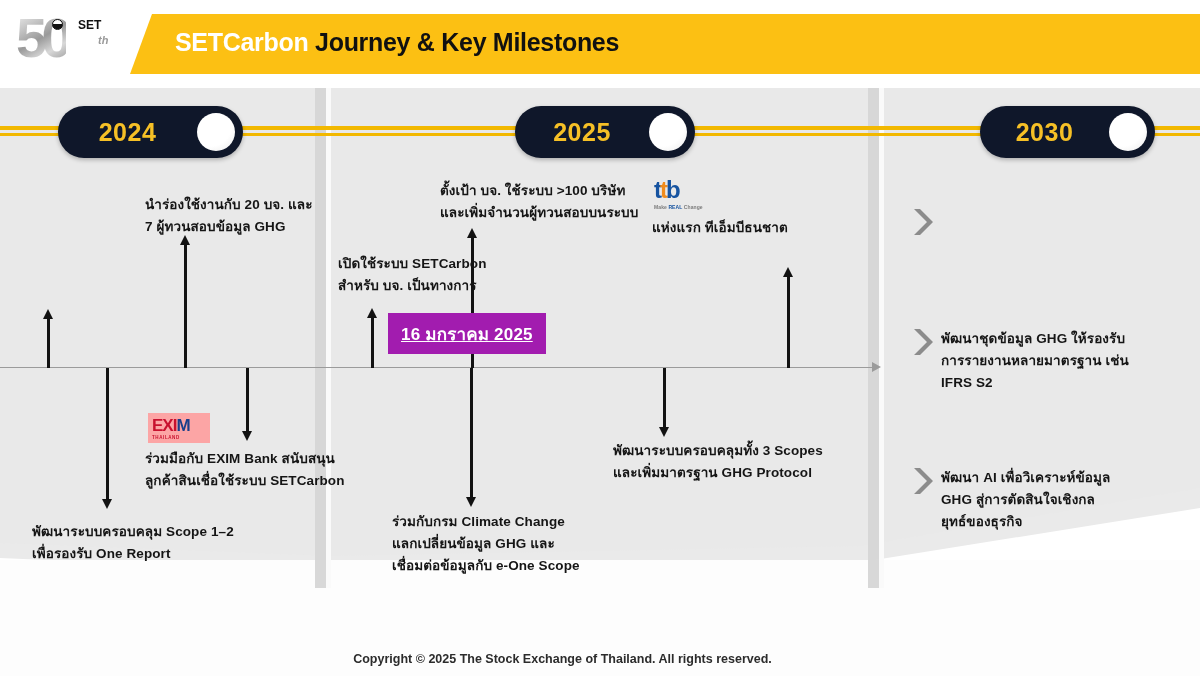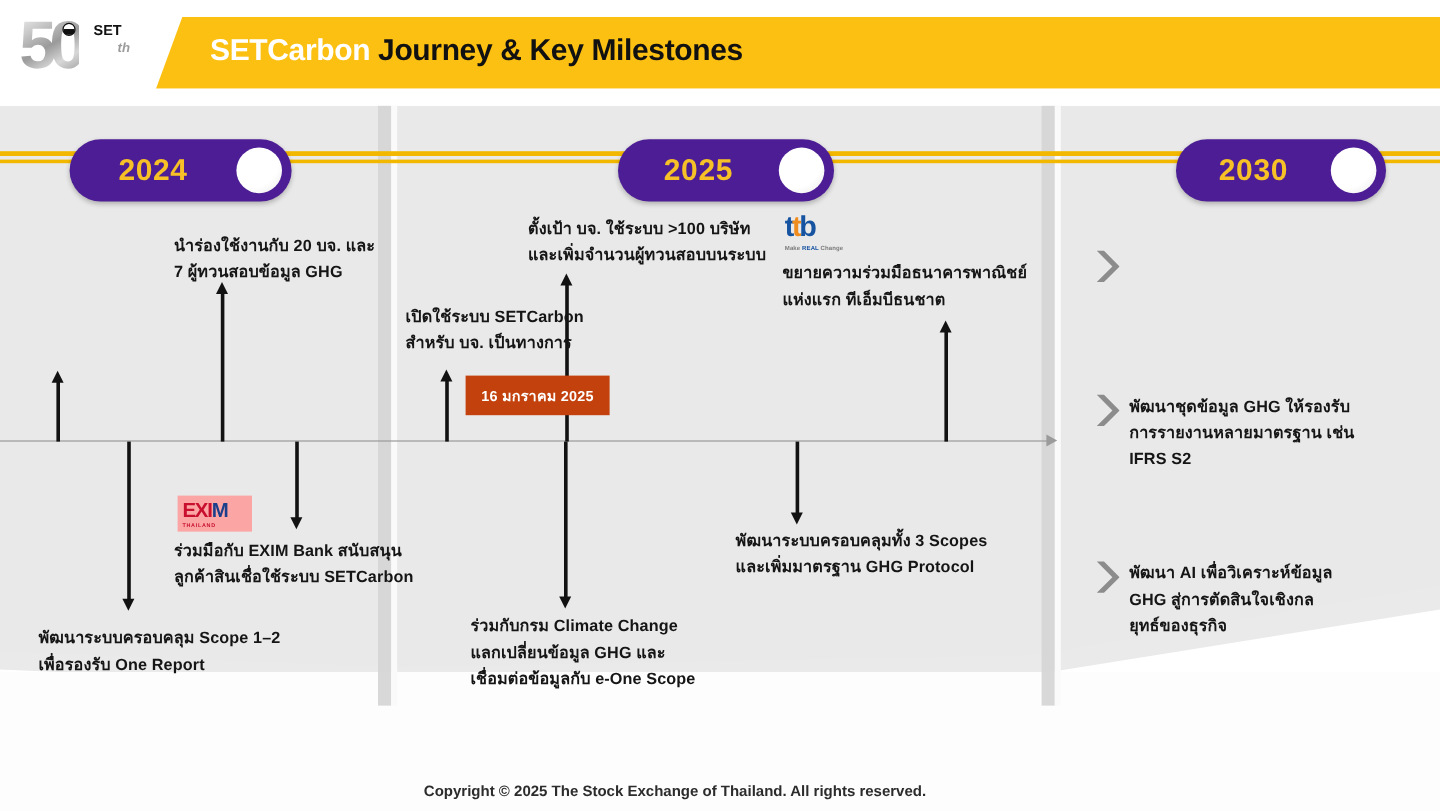--- a/index.html
+++ b/index.html
@@ -88,22 +88,22 @@
     position:absolute; left:0; top:126px; width:1200px; height:4px;
     background:#F2B800; z-index:10;
   }
   .rail2 {
     position:absolute; left:0; top:133px; width:1200px; height:3px;
     background:#F2B800; z-index:10;
   }
 
   
   .year-pill {
-    position:absolute; top:116px; height:52px; border-radius:26px;
-    background:#4c1d95; z-index:30;
+    position:absolute; top:106px; height:52px; border-radius:26px;
+    background:#0f172a; z-index:30;
     box-shadow:0 2px 4px rgba(0,0,0,.25);
     display:flex; align-items:center;
   }
   .year-pill .ylabel {
     color:#F6C026; font-size:25px; font-weight:bold; letter-spacing:.5px;
     position:absolute; left:0; right:46px; text-align:center;
   }
   .year-pill .yknob {
     position:absolute; right:8px; top:7px; width:38px; height:38px;
     border-radius:50%;
@@ -138,23 +138,23 @@
   .ms {
     position:absolute; z-index:12;
     font-size:13.5px; font-weight:bold; color:#151515;
     line-height:1.62; letter-spacing:.1px;
   }
   .ms div { white-space:nowrap; }
 
   
   .date-badge {
     position:absolute; z-index:14;
-    background:#c2410c; color:#fff;
-    font-size:12px; font-weight:bold;
-    padding:7px 13px; letter-spacing:.2px; white-space:nowrap;
+    background:#a21caf; color:#fff;
+    font-size:17px; font-weight:bold;
+    padding:7px 13px; letter-spacing:.2px; white-space:nowrap;text-decoration:underline;
   }
 
   
   .exim-logo {
     position:absolute; z-index:14; background:#fca5a5;
     width:62px; height:30px; padding:3px 4px 2px 4px;
     display:flex; flex-direction:column; justify-content:center; align-items:flex-start;
   }
   .exim-mark { font-size:17px; font-weight:bold; line-height:1; letter-spacing:-1px; }
   .exim-mark .e { color:#C8102E; }
@@ -266,21 +266,20 @@
     <div>ตั้งเป้า บจ. ใช้ระบบ &gt;100 บริษัท</div>
     <div>และเพิ่มจำนวนผู้ทวนสอบบนระบบ</div>
   </div>
 
   <div class="v-arrow up" style="left:787px; top:276px; height:92px;"></div>
   <div class="ttb-logo" style="left:654px; top:178px;">
     <div class="ttb-mark"><span class="t1">t</span><span class="t2">t</span><span class="b">b</span></div>
     <div class="ttb-sub"><span>Make </span><span class="real">REAL</span><span> Change</span></div>
   </div>
   <div class="ms" style="left:652px; top:217px;">
-    <div>ขยายความร่วมมือธนาคารพาณิชย์</div>
     <div>แห่งแรก ทีเอ็มบีธนชาต</div>
   </div>
 
   <div class="v-arrow down" style="left:470px; top:368px; height:130px;"></div>
   <div class="ms" style="left:392px; top:511px;">
     <div>ร่วมกับกรม Climate Change</div>
     <div>แลกเปลี่ยนข้อมูล GHG และ</div>
     <div>เชื่อมต่อข้อมูลกับ e-One Scope</div>
   </div>
 

